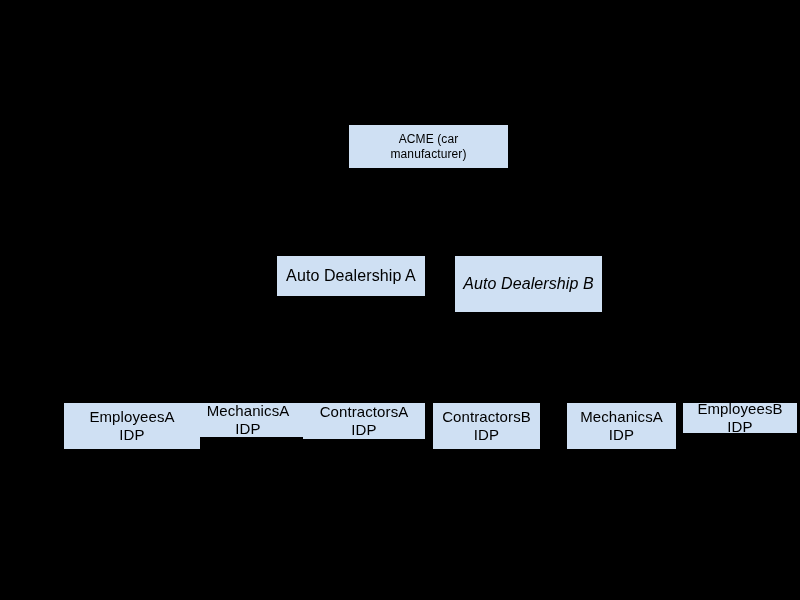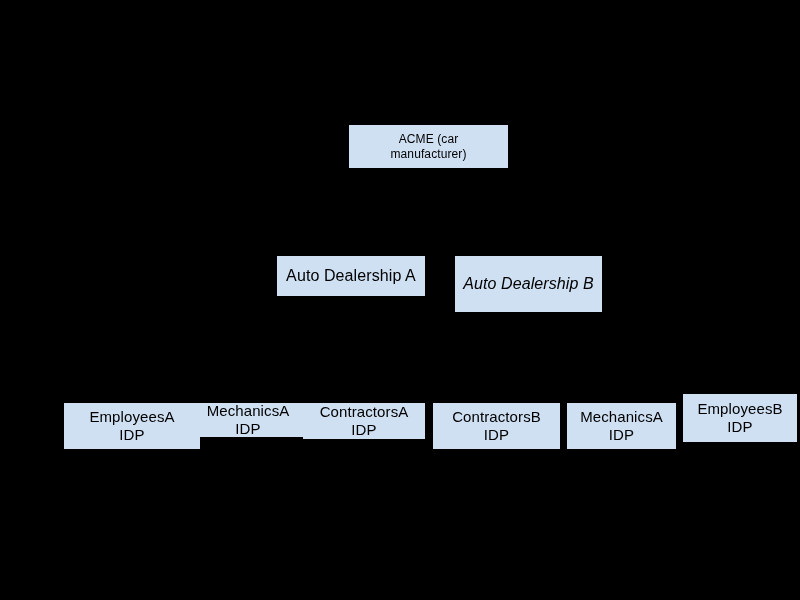--- a/index.html
+++ b/index.html
@@ -70,22 +70,22 @@
 
   <div class="node node-leaf" style="left: 64px; top: 403px; width: 136px; height: 46px;">EmployeesA
 IDP</div>
 
   <div class="node node-leaf" style="left: 193px; top: 403px; width: 110px; height: 34px;">MechanicsA
 IDP</div>
 
   <div class="node node-leaf" style="left: 303px; top: 403px; width: 122px; height: 36px; text-align: center;">ContractorsA
 IDP</div>
 
-  <div class="node node-leaf" style="left: 433px; top: 403px; width: 127px; height: 46px;">ContractorsB
+  <div class="node node-leaf" style="left: 433px; top: 403px; width: 107px; height: 46px;">ContractorsB
 IDP</div>
 
   <div class="node node-leaf" style="left: 567px; top: 403px; width: 109px; height: 46px;">MechanicsA
 IDP</div>
 
-  <div class="node node-leaf" style="left: 683px; top: 394px; width: 114px; height: 48px;">EmployeesB
+  <div class="node node-leaf" style="left: 683px; top: 403px; width: 114px; height: 30px;">EmployeesB
 IDP</div>
 
 </div>
 
 </body></html>

